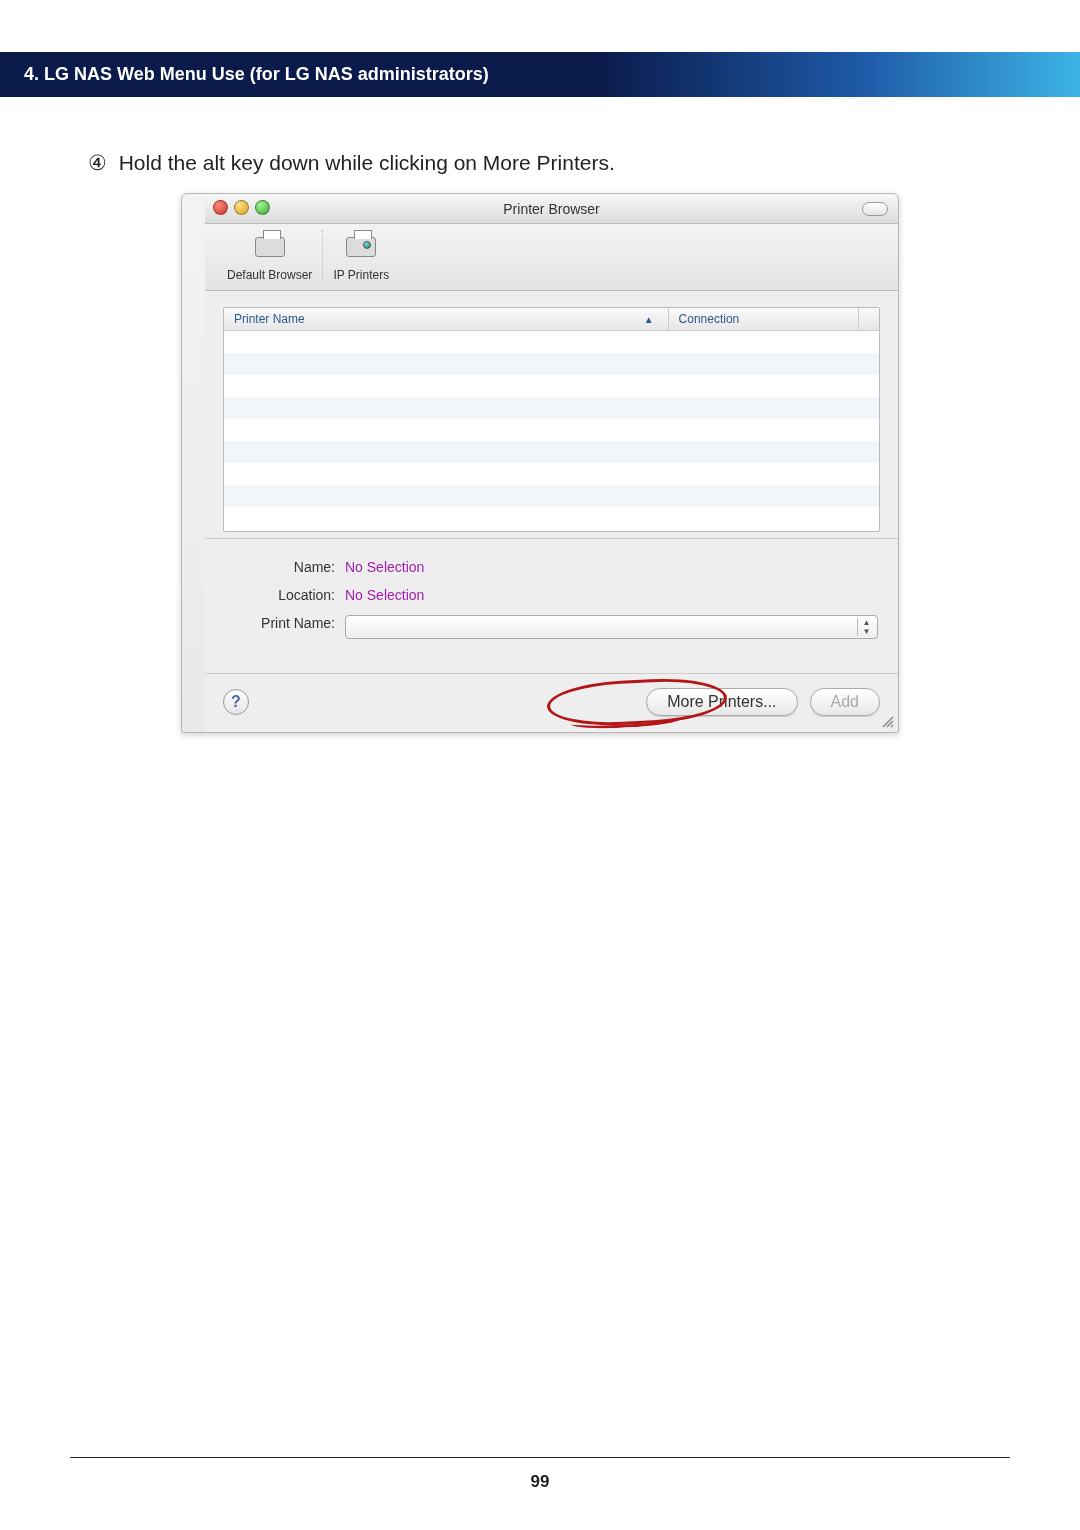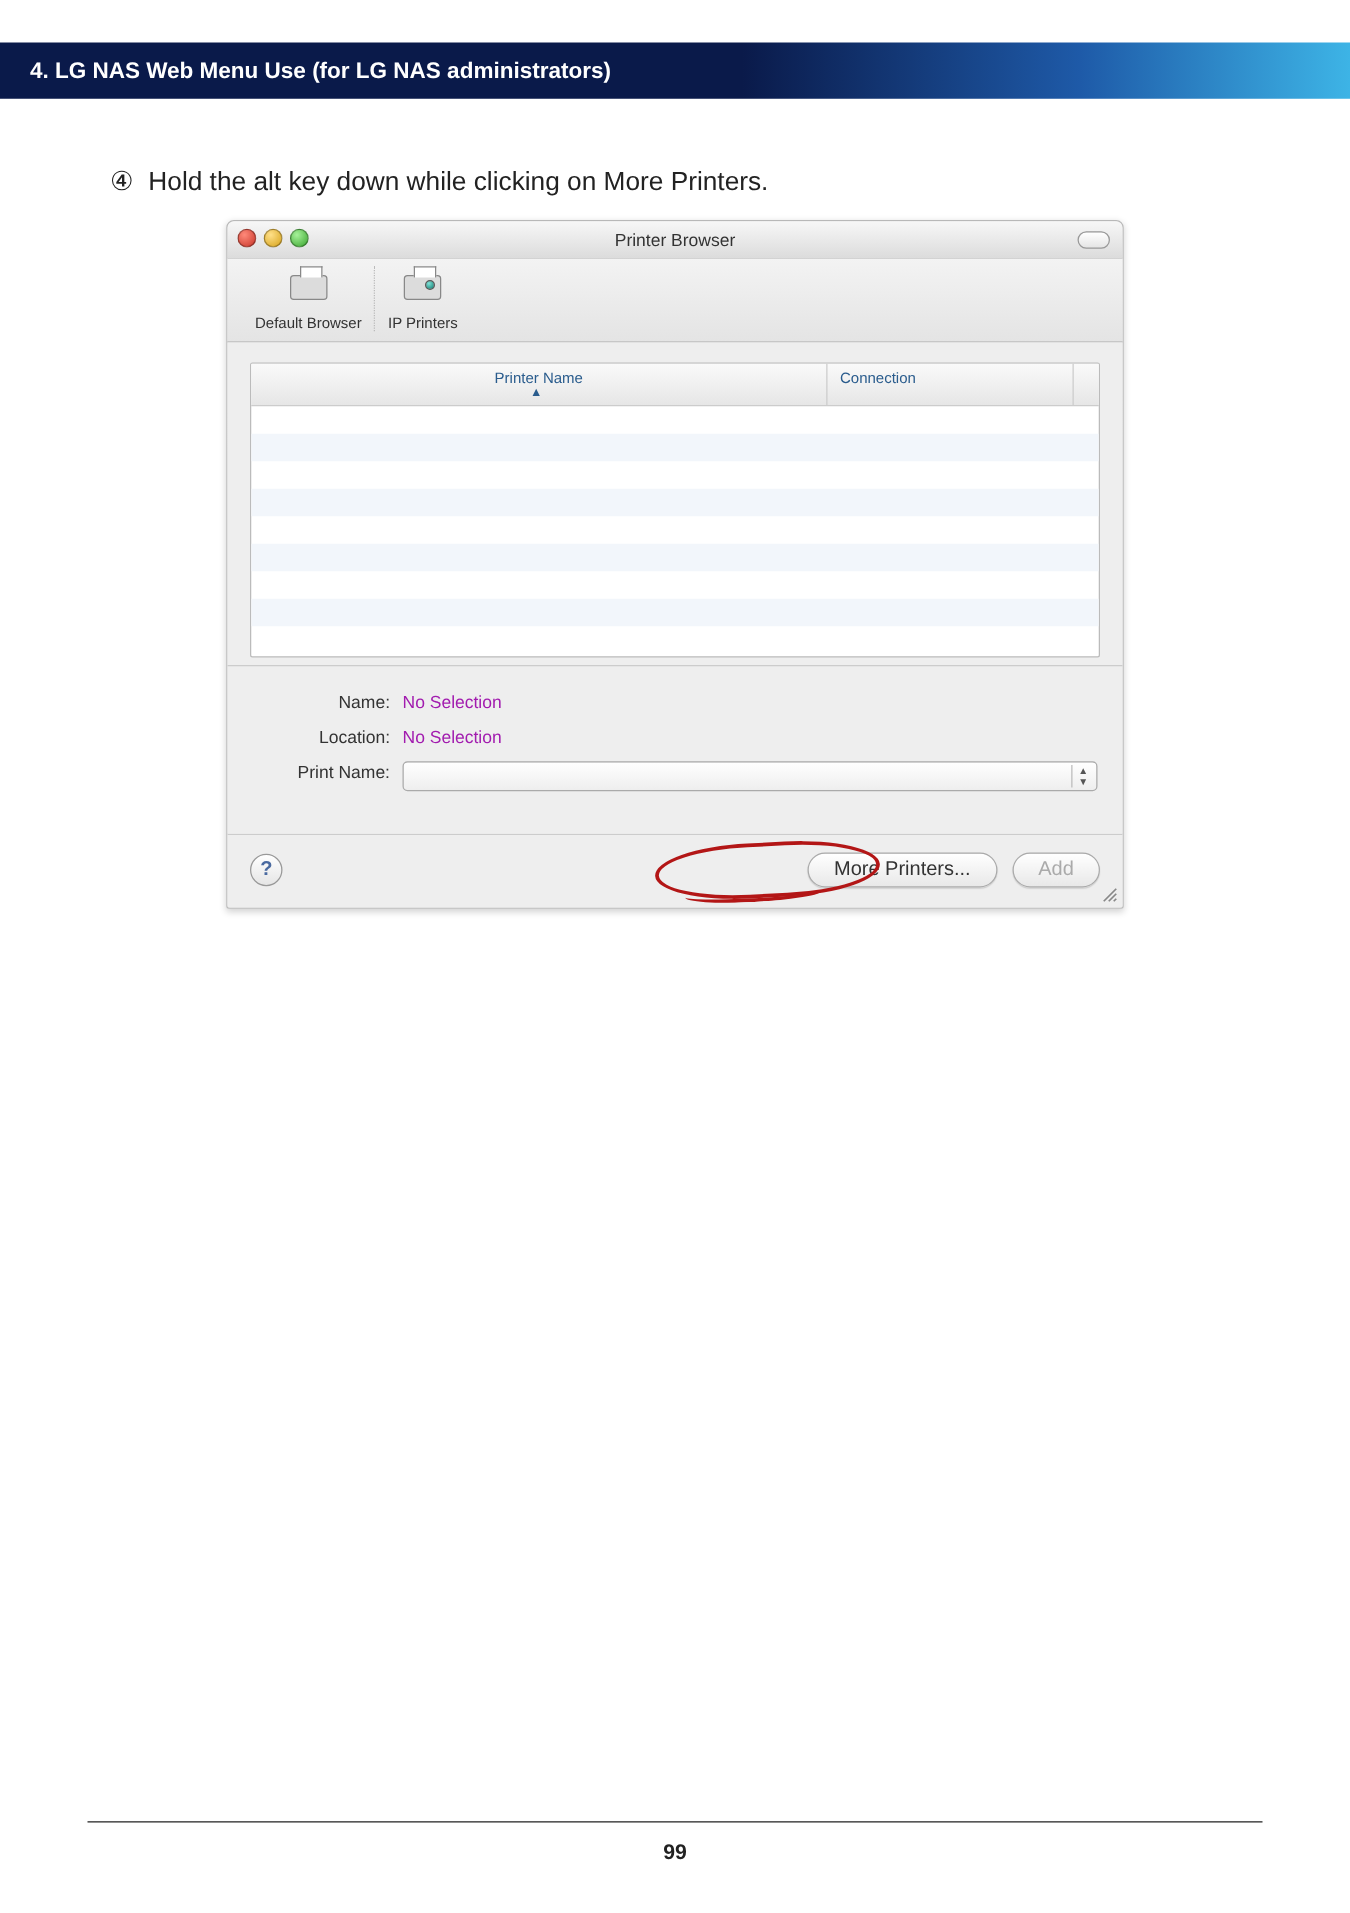--- a/index.html
+++ b/index.html
@@ -10,40 +10,41 @@
     height: 1530px;
     position: relative;
     color: #222;
   }
   .page-header {
     background: linear-gradient(to right, #0a1a4a 0%, #0a1a4a 55%, #1e5aa8 80%, #3db4e6 100%);
     color: #fff;
     font-size: 18px;
     font-weight: bold;
     padding: 12px 24px;
-    margin-top: 34px;
+    margin-top: 52px;
   }
   .instruction {
     font-size: 21px;
     margin: 54px 88px 18px 88px;
     color: #222;
   }
   .circled-num {
     display: inline-block;
     font-size: 21px;
     margin-right: 6px;
   }
   .mac-window {
     width: 718px;
     margin: 0 auto;
     border: 1px solid #b8b8b8;
     border-radius: 6px 6px 2px 2px;
     background: linear-gradient(#f3f3f3,#e9e9e9);
     box-shadow: 0 2px 6px rgba(0,0,0,0.18);
     position: relative;
+    padding-left: 23px;
   }
   .titlebar {
     height: 30px;
     background: linear-gradient(#f7f7f7,#dcdcdc);
     border-bottom: 1px solid #bbb;
     border-radius: 6px 6px 0 0;
     position: relative;
     text-align: center;
   }
   .titlebar-title {
@@ -140,21 +141,20 @@
   .list-header {
     display: flex;
     background: linear-gradient(#fafafa,#e6e6e6);
     border-bottom: 1px solid #ccc;
     font-size: 12px;
     color: #2a5c8d;
   }
   .lh-col {
     padding: 4px 10px;
     border-right: 1px solid #ccc;
-    flex-direction: column;
   }
   .lh-name { flex: 3; display:flex; justify-content: space-between; align-items:center;}
   .lh-conn { flex: 1.2; }
   .lh-scroll { width: 18px; border-right:none; }
   .sort-arrow { color:#2a5c8d; font-size:10px; margin-right:4px; }
   .list-rows {
     height: 200px;
     overflow: hidden;
   }
   .row { height: 22px; }

